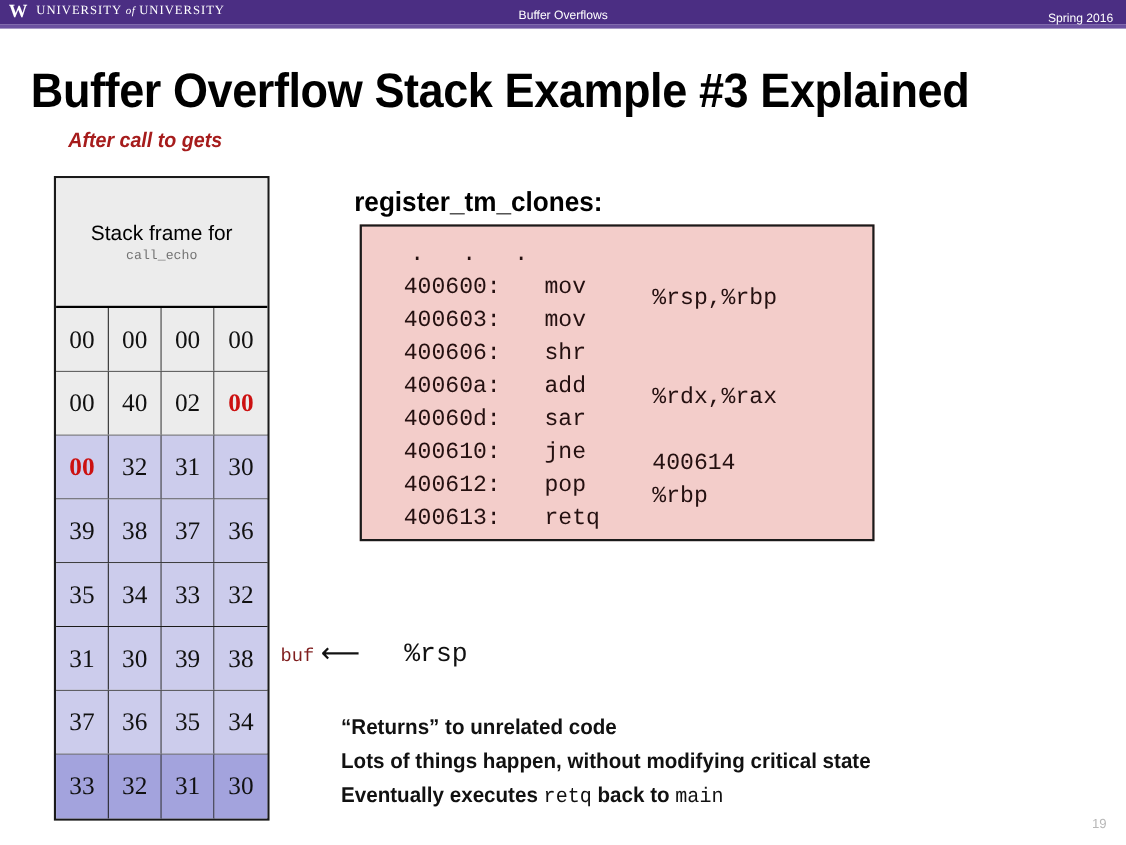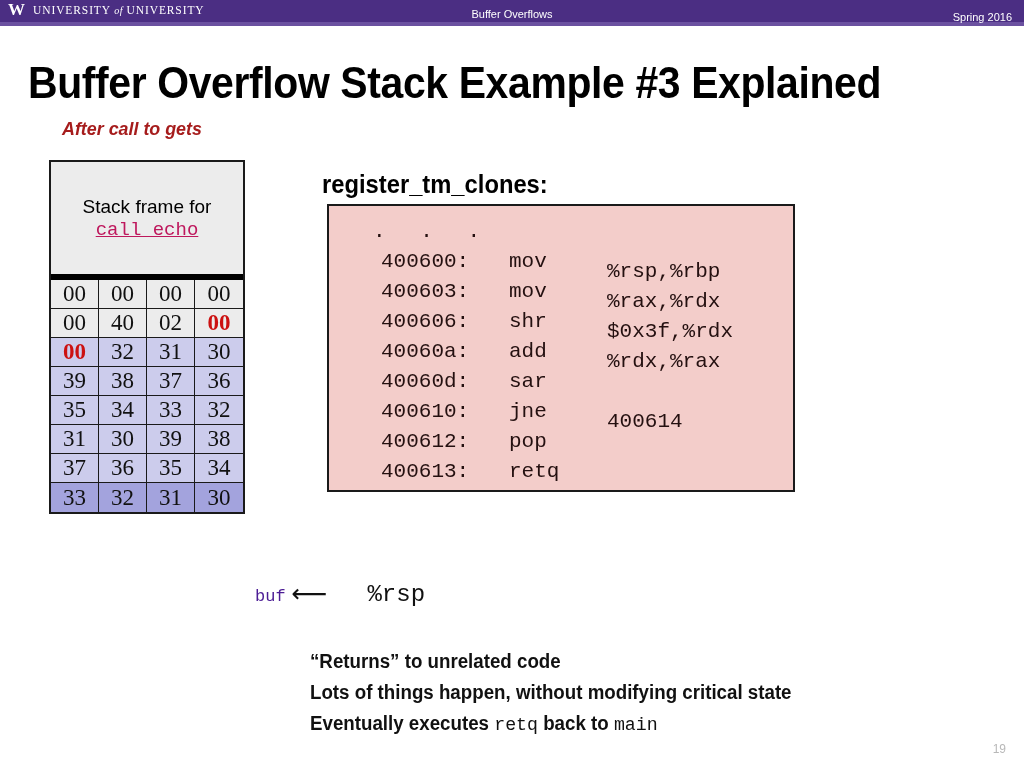--- a/index.html
+++ b/index.html
@@ -70,31 +70,31 @@
   
   #stack-diagram {
     position:absolute; left:49px; top:160px;
     width:196px;
     border:2px solid #1a1a1a;
     background:#ececec;
   }
   #stack-frame-header {
     height:118px;
     background:#ececec;
-    border-bottom:6px solid #000000;
+    border-bottom:2px solid #000000;
     display:flex; flex-direction:column;
     align-items:center; justify-content:center;
     gap:1px;
   }
   #stack-frame-line1 { font-size:19px; color:#000; font-family:"Liberation Sans", sans-serif; }
-  #stack-frame-line2 { font-size:19px; color:#be185d; font-family:"Liberation Mono", monospace;text-decoration:underline; }
+  #stack-frame-line2 { font-size:12px; color:#737373; font-family:"Liberation Mono", monospace; }
 
   .stack-row {
     display:flex;
-    height:29px;
+    height:58px;
     border-bottom:1px solid #1a1a1a;
   }
   .stack-row:last-child { border-bottom:none; }
   .stack-cell {
     flex:1 1 25%;
     border-right:1px solid #1a1a1a;
     display:flex; align-items:center; justify-content:center;
     font-family:"Liberation Serif", serif;
     font-size:23px;
     color:#111111;
@@ -106,21 +106,21 @@
   .stack-cell.hl { color:#cc1111; font-weight:bold; }
 
   
   #buf-pointer {
     position:absolute; left:255px; top:580px;
     display:flex; align-items:baseline; gap:6px;
     white-space:nowrap;
   }
   #buf-label {
     font-family:"Liberation Mono", monospace;
-    font-size:17px; color:#4c1d95;
+    font-size:17px; color:#7f1d1d;
   }
   #buf-arrow {
     font-size:25px; color:#111; line-height:1;
     font-family:"DejaVu Sans", sans-serif;
     position:relative; top:1px;
   }
   #buf-rsp {
     font-family:"Liberation Mono", monospace;
     font-size:24px; color:#111;margin-left:34px;
   }
@@ -139,21 +139,21 @@
     border:2px solid #1a1a1a;
     padding:10px 0 0 0;
   }
   .code-line {
     display:flex;
     font-family:"Liberation Mono", monospace;
     font-size:21px;
     color:#241010;
     height:30px;
     align-items:center;
-    padding-left:52px;
+    padding-left:38px;
   }
   .code-ellipsis {
     letter-spacing:11px;
     font-size:21px;
     padding-left:44px;
   }
   .c-addr { width:128px; flex:0 0 128px; }
   .c-op   { width:98px;  flex:0 0 98px; }
   .c-args { flex:1 1 auto;margin-top:20px; }
 
@@ -270,44 +270,43 @@
   <div class="code-line code-ellipsis">. . .</div>
   <div id="code-lines-container">
       <div class="code-line">
         <span class="c-addr">400600:</span>
         <span class="c-op">mov</span>
         <span class="c-args">%rsp,%rbp</span>
       </div>
       <div class="code-line">
         <span class="c-addr">400603:</span>
         <span class="c-op">mov</span>
-        <span class="c-args">%rax,%rdx</span>
       </div>
       <div class="code-line">
         <span class="c-addr">400606:</span>
         <span class="c-op">shr</span>
-        <span class="c-args">$0x3f,%rdx</span>
       </div>
       <div class="code-line">
         <span class="c-addr">40060a:</span>
         <span class="c-op">add</span>
         <span class="c-args">%rdx,%rax</span>
       </div>
       <div class="code-line">
         <span class="c-addr">40060d:</span>
         <span class="c-op">sar</span>
       </div>
       <div class="code-line">
         <span class="c-addr">400610:</span>
         <span class="c-op">jne</span>
         <span class="c-args">400614</span>
       </div>
       <div class="code-line">
         <span class="c-addr">400612:</span>
         <span class="c-op">pop</span>
+        <span class="c-args">%rbp</span>
       </div>
       <div class="code-line">
         <span class="c-addr">400613:</span>
         <span class="c-op">retq</span>
         <span class="c-args"></span>
       </div>
     </div>
 </div>
 
 <div id="bottom-notes">

